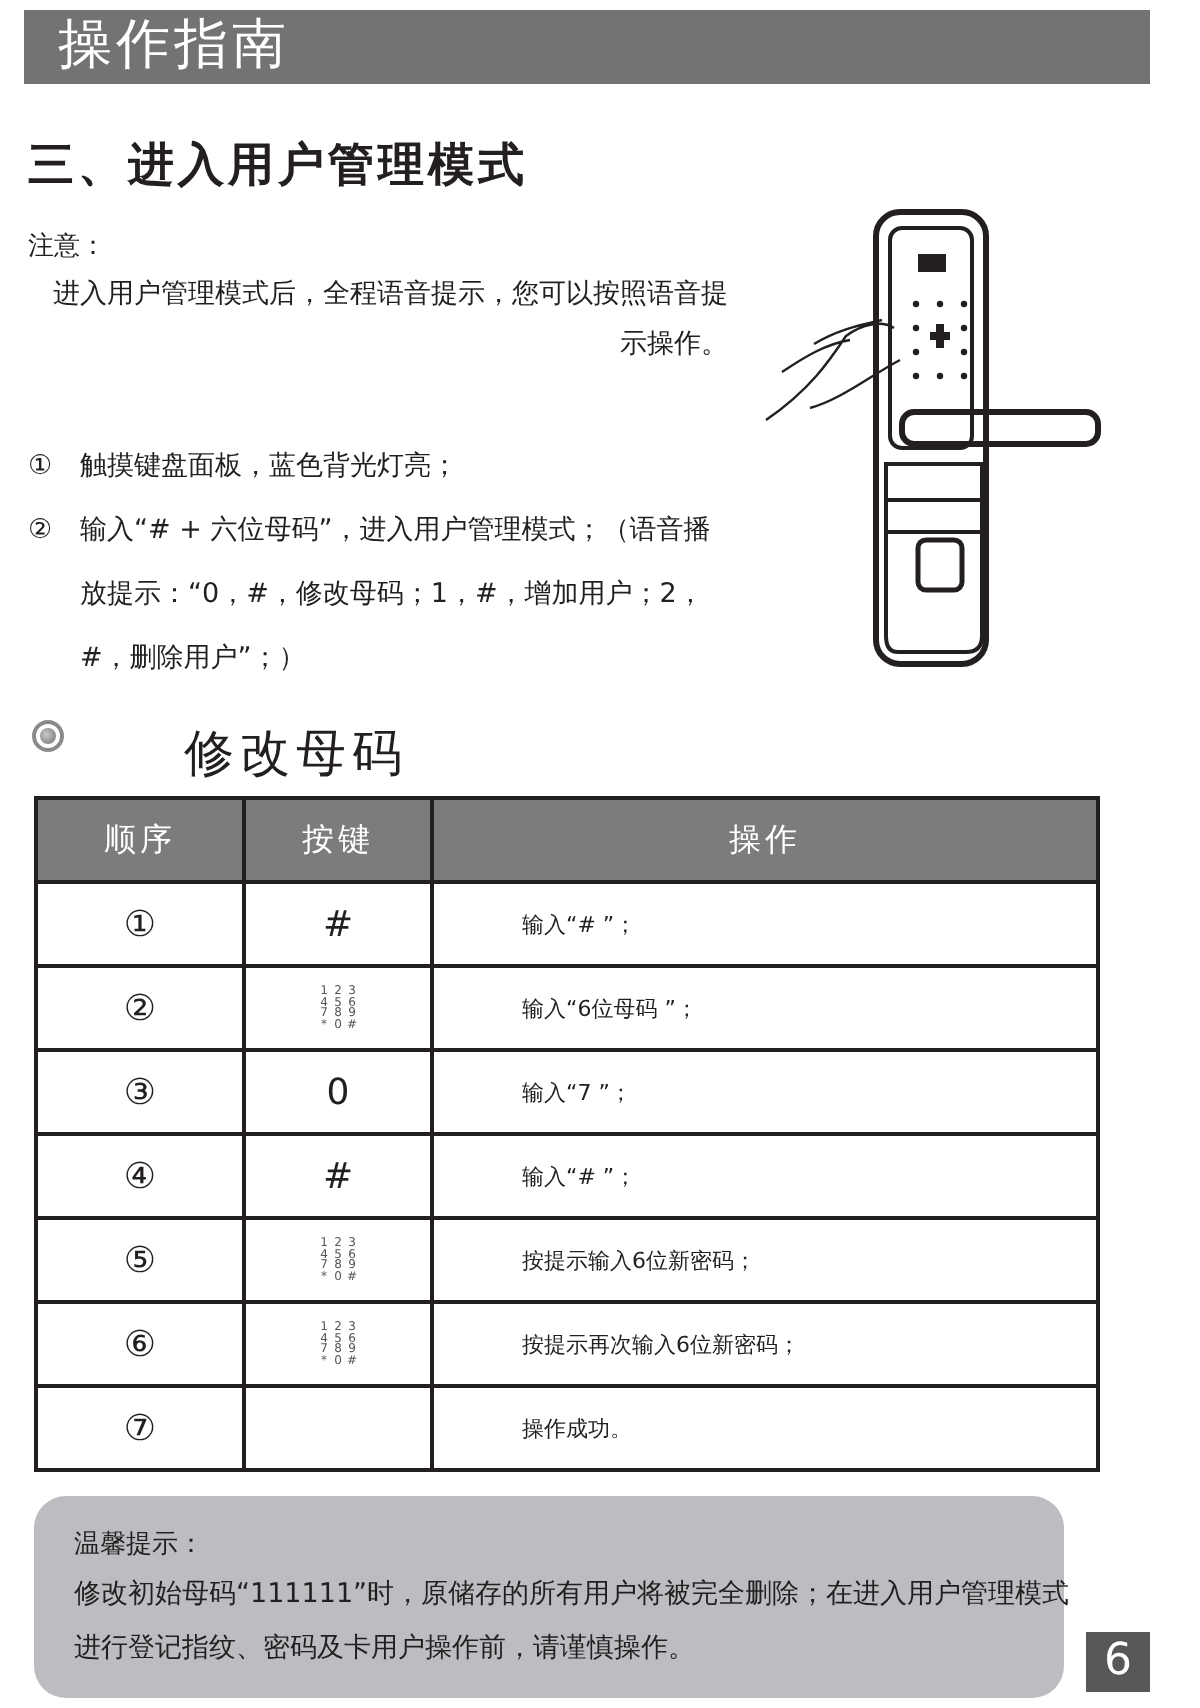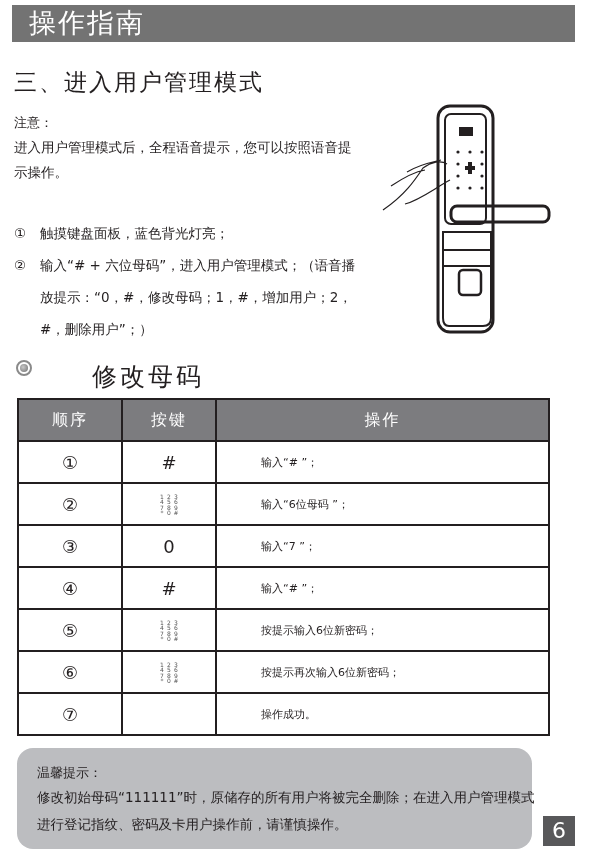--- a/index.html
+++ b/index.html
@@ -2,24 +2,24 @@
 <html><head>
 <meta charset="utf-8">
 <style>
   * { box-sizing: border-box; margin: 0; padding: 0; }
   html, body { width: 600px; height: 854px; background: #ffffff; overflow: hidden; }
   body { position: relative; font-family: "DejaVu Sans", "Liberation Sans", sans-serif; color: #231f20; }
 
   .header-bar { position: absolute; left: 12px; top: 5px; width: 563px; height: 37px; background: #737373; }
   .header-title { position: absolute; left: 17px; top: 1px; font-size: 27px; color: #ffffff; letter-spacing: 2px; line-height: 34px; }
 
-  .section-title { position: absolute; left: 14px; top: 67px; font-size: 23px; font-weight: normal; color: #231f20; letter-spacing: 2px; }
+  .section-title { position: absolute; left: 14px; top: 67px; font-size: 23px; font-weight: bold; color: #231f20; letter-spacing: 2px; }
 
   .note-label { position: absolute; left: 14px; top: 114px; font-size: 13px; }
-  .note-text { position: absolute; left: 14px; top: 135px; width: 350px; font-size: 13.5px; line-height: 25px; }
+  .note-text { position: absolute; left: 14px; top: 135px; width: 350px; font-size: 13.5px; line-height: 25px; text-align: right; }
 
   .steps { position: absolute; left: 14px; top: 217px; width: 345px; font-size: 13.5px; line-height: 32px; }
   .step { display: flex; }
   .step-num { width: 26px; flex: none; }
   .step-body { flex: 1; }
 
   .illustration { position: absolute; left: 375px; top: 100px; width: 190px; height: 240px; }
 
   .sub-title { position: absolute; left: 16px; top: 360px; display: flex; align-items: flex-start; gap: 48px; }
   .bullet { width: 16px; height: 16px; border-radius: 50%; border: 2px solid #8a8a8a; display: flex; align-items: center; justify-content: center; margin-right: 12px; }

